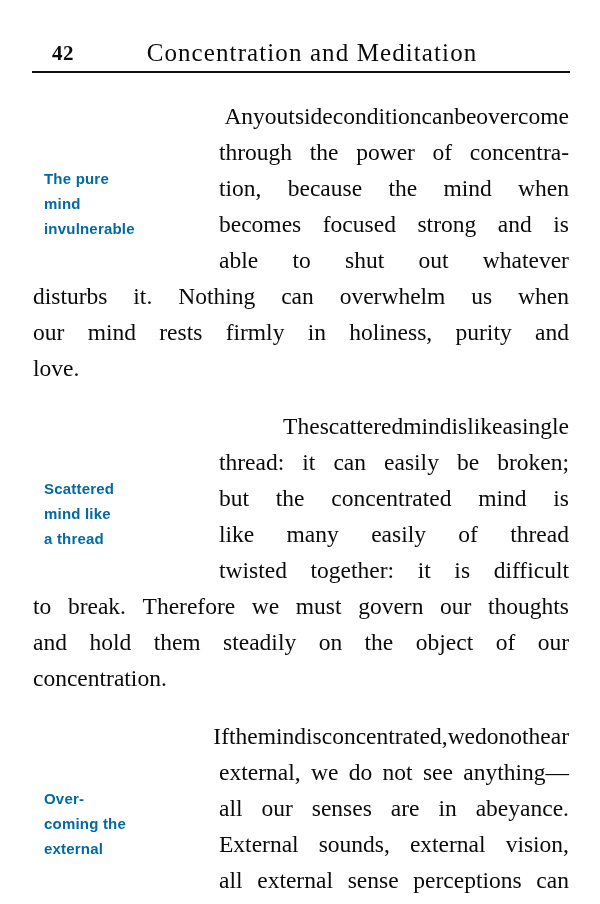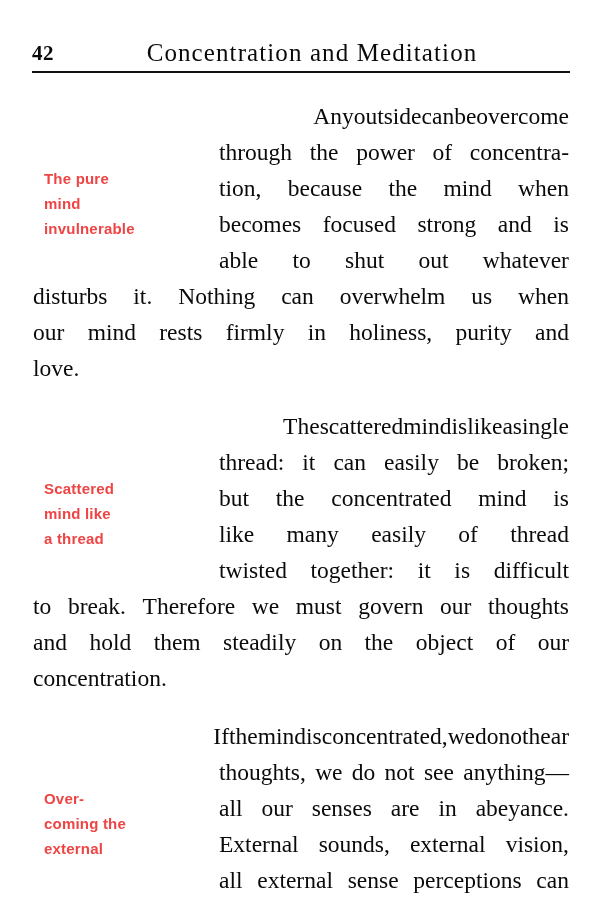--- a/index.html
+++ b/index.html
@@ -22,21 +22,21 @@
   .header {
     position: absolute;
     left: 32px;
     top: 40px;
     width: 538px;
     height: 32px;
   }
 
   .folio {
     position: absolute;
-    left: 0;
+    left: 20px;
     top: 0;
     font-family: "Liberation Serif", "DejaVu Serif", serif;
     font-weight: bold;
     font-size: 21px;
     letter-spacing: 0.5px;
     line-height: 26px;
   }
 
   .running-title {
     position: absolute;
@@ -121,21 +121,21 @@
   
   .side-note {
     position: absolute;
     left: 11px;
     width: 170px;
     font-family: "Liberation Sans", "DejaVu Sans", sans-serif;
     font-weight: bold;
     font-size: 15px;
     line-height: 25px;
     letter-spacing: 0.2px;
-    color: #ef4444;
+    color: #0369a1;
   }
 
   .note-line {
     white-space: nowrap;
   }
 
   .note-p1 { top: 68px; }
   .note-p2 { top: 68px; }
   .note-p3 { top: 68px; }
 </style>
@@ -154,20 +154,21 @@
       <div class="para">
         <div class="side-note note-p1">
           <div class="note-line">The pure</div>
           <div class="note-line">mind</div>
           <div class="note-line">invulnerable</div>
         </div>
         <div class="line first">
           <span class="just">
             <span class="w">Any</span>
             <span class="w">outside</span>
+            <span class="w">condition</span>
             <span class="w">can</span>
             <span class="w">be</span>
             <span class="w">overcome</span>
           </span>
         </div>
         <div class="line inset">
           <span class="just">
             <span class="w">through</span>
             <span class="w">the</span>
             <span class="w">power</span>
@@ -330,21 +331,21 @@
             <span class="w">is</span>
             <span class="w">concentrated,</span>
             <span class="w">we</span>
             <span class="w">do</span>
             <span class="w">not</span>
             <span class="w">hear</span>
           </span>
         </div>
         <div class="line inset">
           <span class="just">
-            <span class="w">thoughts,</span>
+            <span class="w">external,</span>
             <span class="w">we</span>
             <span class="w">do</span>
             <span class="w">not</span>
             <span class="w">see</span>
             <span class="w">anything—</span>
           </span>
         </div>
         <div class="line inset">
           <span class="just">
             <span class="w">all</span>

